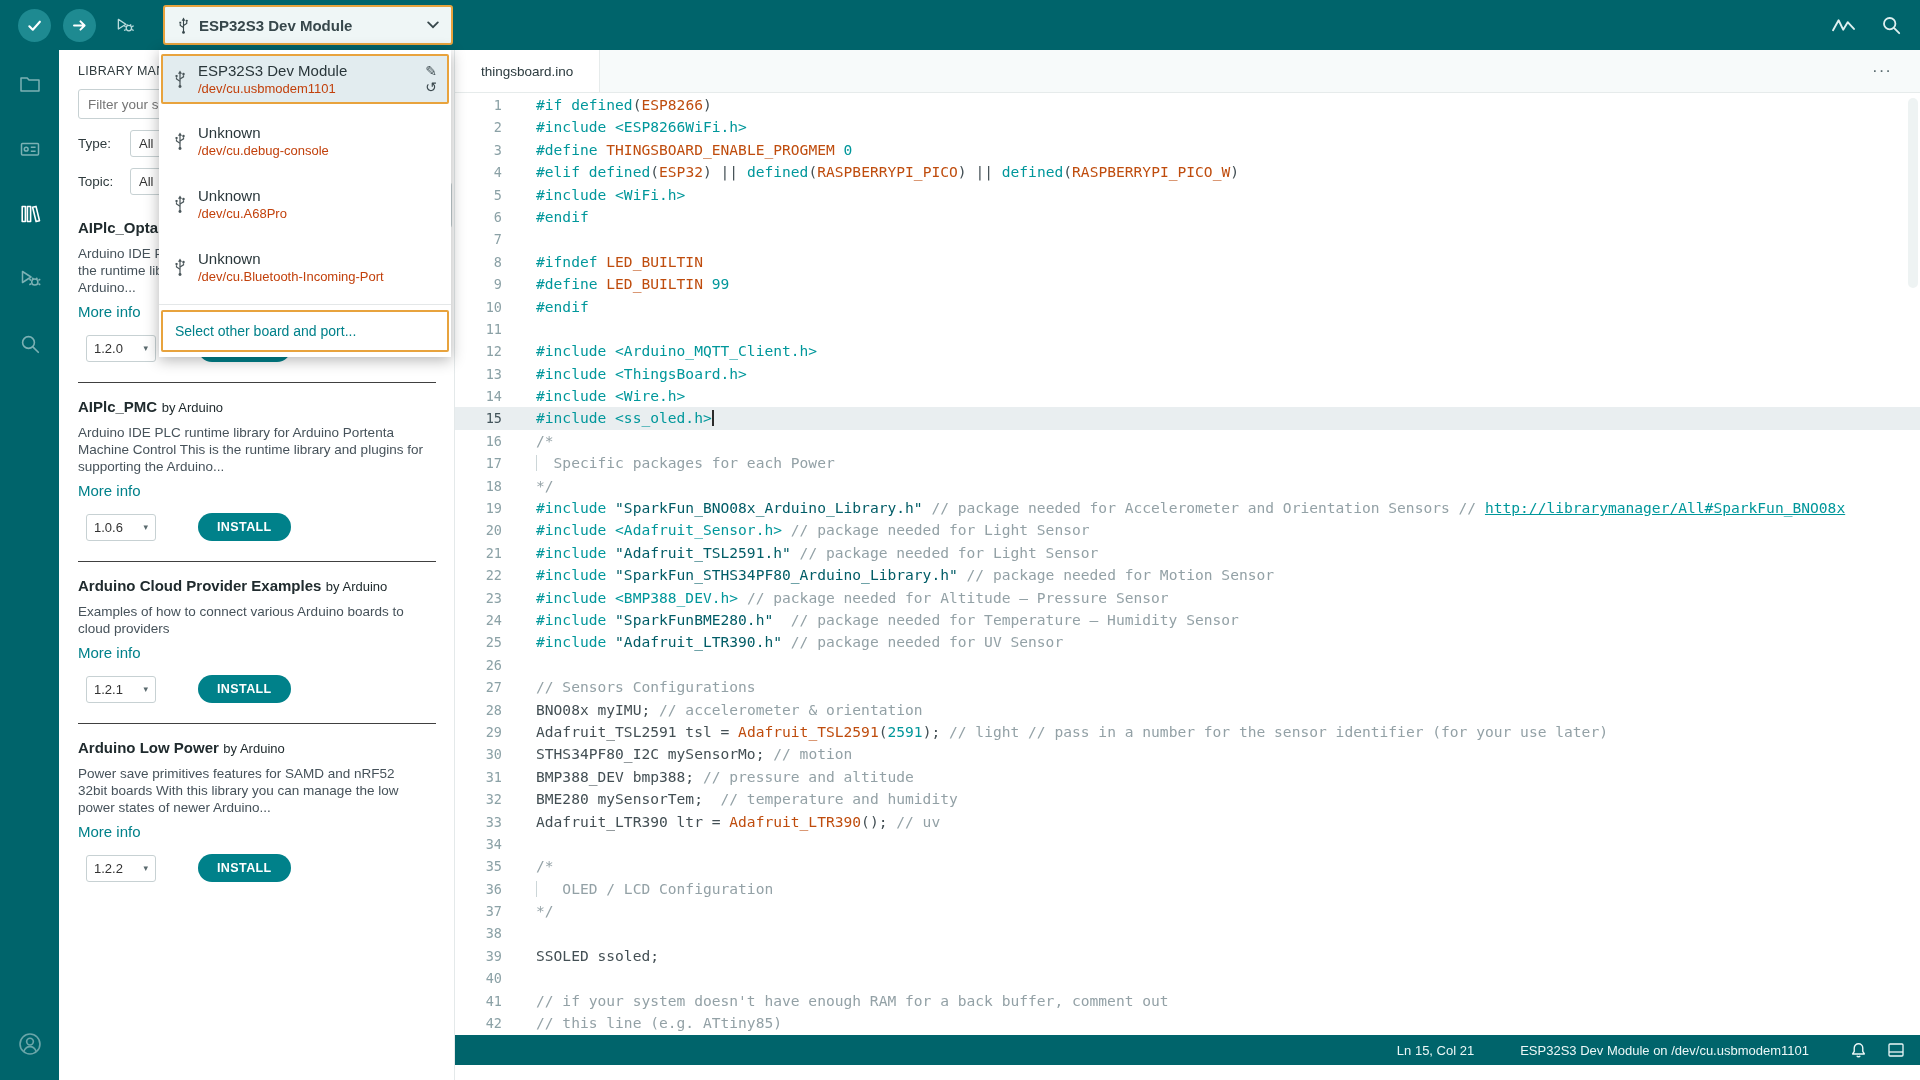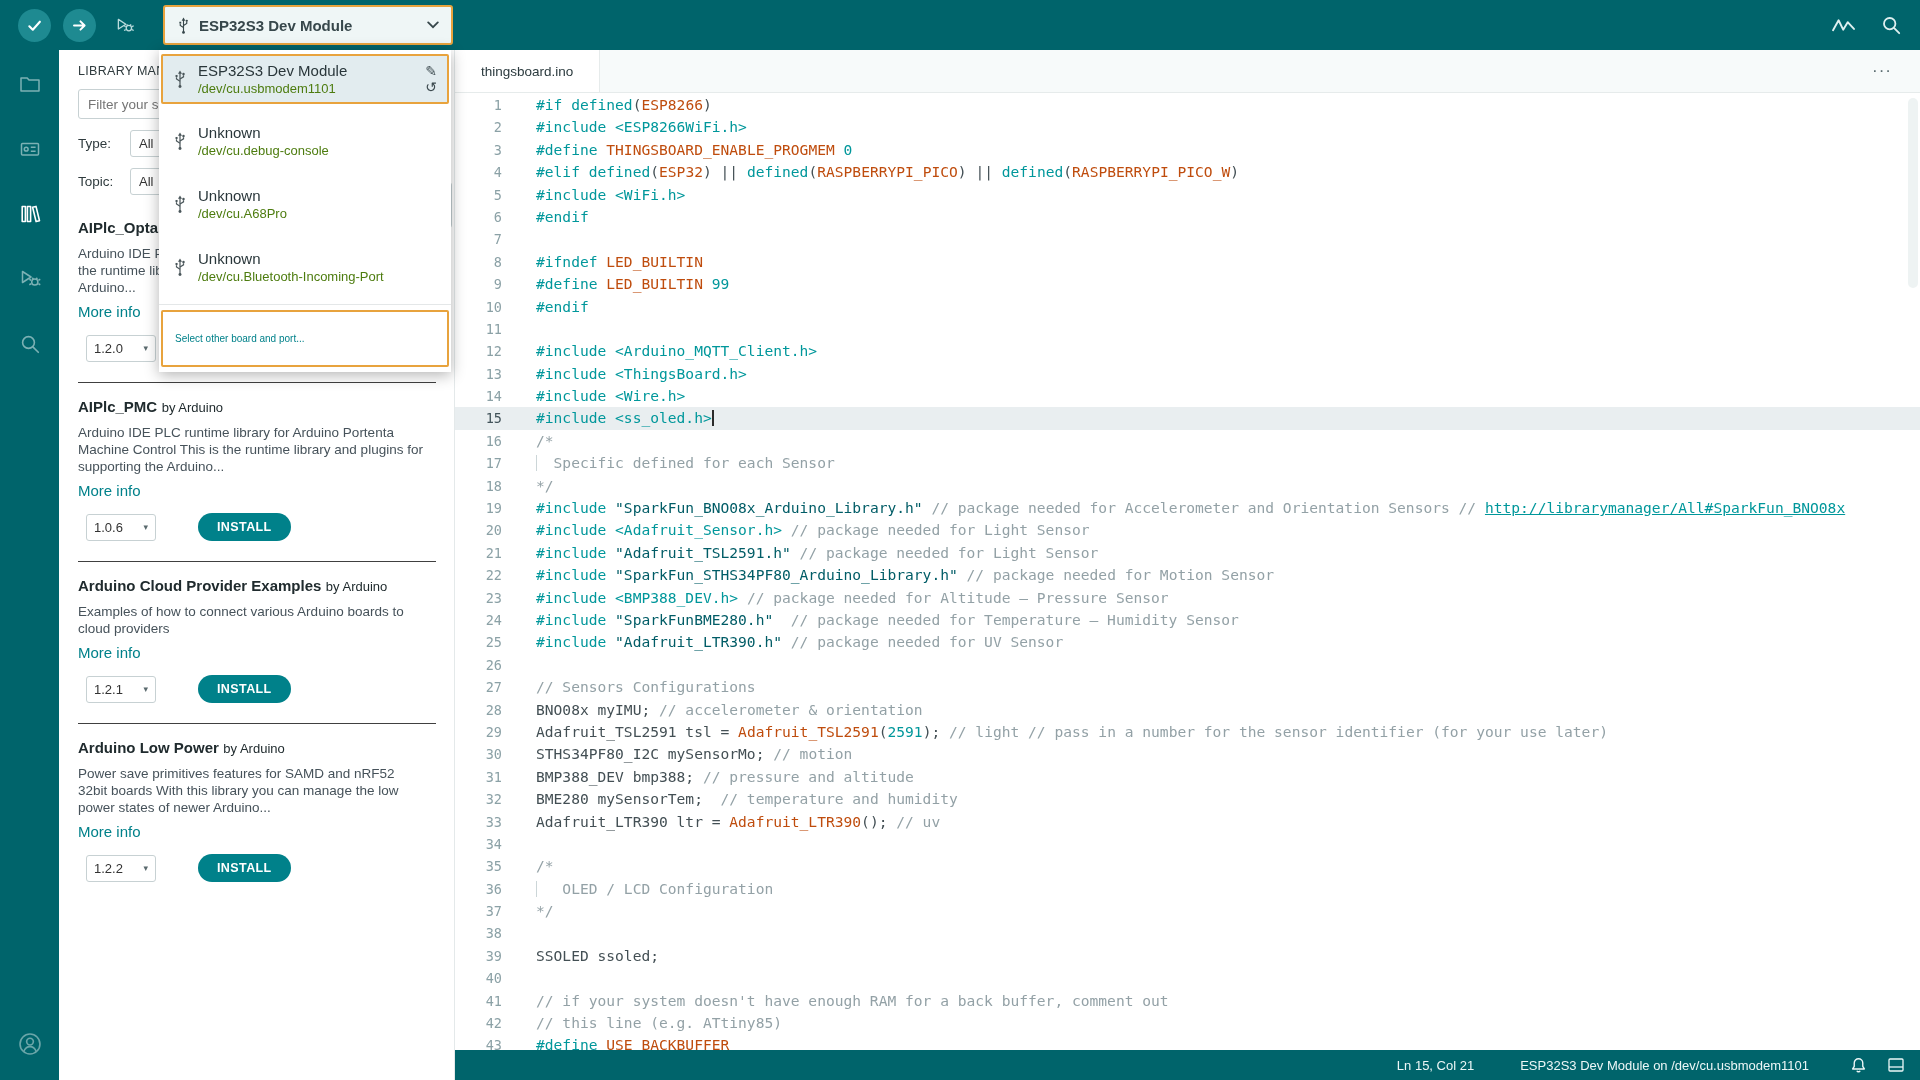--- a/index.html
+++ b/index.html
@@ -77,39 +77,39 @@
   .tk-s{color:#005c66}
   .tk-c{color:#93a1a6}
   .tk-n{color:#00979b}
   .tk-t{color:#434f54}
   .tk-l{color:#00979b;text-decoration:underline}
   .iguide{display:inline-block;width:0;height:16px;border-left:1px solid #ccd6d8;vertical-align:-3px;margin-right:-1px}
   .cursor{display:inline-block;width:2px;height:16px;background:#2b2b2b;vertical-align:-3px}
   .ed-scrollbar{position:absolute;right:2px;top:48px;width:10px;height:190px;border-radius:5px;background:#eef3f3}
 
   
-  .statusbar{position:absolute;left:0;right:0;bottom:0;height:30px;background:#00646b;display:flex;
+  .statusbar{position:absolute;left:0;right:0;bottom:15px;height:30px;background:#00646b;display:flex;
              align-items:center;justify-content:flex-end;color:#ecf7f7;font-size:13px;padding:0 16px;
              box-sizing:border-box}
   .sb-pos{margin-right:46px;cursor:pointer}
   .sb-board{margin-right:20px;cursor:pointer}
   .sb-icon{display:flex;align-items:center;margin-left:22px;cursor:pointer;background:none;border:none;padding:0}
 
   
   .board-dropdown{position:absolute;left:159px;top:50px;width:292px;background:#fff;
                   box-shadow:0 3px 14px rgba(0,0,0,.3);z-index:20;padding:3px 0 0;box-sizing:border-box}
   .dd-item{display:flex;align-items:center;gap:11px;padding:9px 14px;margin-bottom:11px;cursor:pointer}
   .dd-item.sel{margin:1px 2px 11px;border:2px solid #e8a33d;border-radius:2px;background:#e2ecef;padding:6px 10px}
   .dd-icon{flex:none;display:flex}
   .dd-title{display:block;font-size:15px;color:#29363a}
-  .dd-sub{display:block;font-size:13px;color:#4d7c0f;margin-top:2px}
+  .dd-sub{display:block;font-size:13px;color:#c2410c;margin-top:2px}
   .dd-actions{margin-left:auto;display:flex;flex-direction:column;align-items:center;gap:1px}
   .dd-edit,.dd-reload{font-size:14px;color:#3c4a4f;cursor:pointer;line-height:15px}
   .dd-footer{border-top:1px solid #e4e7e8;margin-top:2px;padding:5px 2px 5px}
-  .dd-footer-btn{border:2px solid #e8a33d;border-radius:2px;padding:21px 12px;font-size:10px;color:#00818a;cursor:pointer}
+  .dd-footer-btn{border:2px solid #e8a33d;border-radius:2px;padding:11px 12px;font-size:14px;color:#00818a;cursor:pointer}
 </style>
 </head>
 <body>
 
 <div class="app">
 
   <header class="toolbar">
     <button class="tb-circle" title="Verify">
       <svg width="17" height="17" viewBox="0 0 18 18" fill="none" stroke="#fff" stroke-width="2.2" stroke-linecap="round" stroke-linejoin="round">
           <path d="M3.5 9.8l3.7 3.7L14.7 5"></path>
@@ -271,21 +271,21 @@
         <div class="cline"><span class="lnum">7</span><span class="ltext"></span></div>
         <div class="cline"><span class="lnum">8</span><span class="ltext"><span class="tk-d">#ifndef </span><span class="tk-m">LED_BUILTIN</span></span></div>
         <div class="cline"><span class="lnum">9</span><span class="ltext"><span class="tk-d">#define </span><span class="tk-m">LED_BUILTIN</span><span class="tk-t"> </span><span class="tk-n">99</span></span></div>
         <div class="cline"><span class="lnum">10</span><span class="ltext"><span class="tk-d">#endif</span></span></div>
         <div class="cline"><span class="lnum">11</span><span class="ltext"></span></div>
         <div class="cline"><span class="lnum">12</span><span class="ltext"><span class="tk-d">#include &lt;Arduino_MQTT_Client.h&gt;</span></span></div>
         <div class="cline"><span class="lnum">13</span><span class="ltext"><span class="tk-d">#include &lt;ThingsBoard.h&gt;</span></span></div>
         <div class="cline"><span class="lnum">14</span><span class="ltext"><span class="tk-d">#include &lt;Wire.h&gt;</span></span></div>
         <div class="cline hl"><span class="lnum">15</span><span class="ltext"><span class="tk-d">#include &lt;ss_oled.h&gt;</span><span class="cursor"></span></span></div>
         <div class="cline"><span class="lnum">16</span><span class="ltext"><span class="tk-c">/*</span></span></div>
-        <div class="cline"><span class="lnum">17</span><span class="ltext"><span class="iguide"></span><span class="tk-c">  Specific defined for each Sensor</span></span></div>
+        <div class="cline"><span class="lnum">17</span><span class="ltext"><span class="iguide"></span><span class="tk-c">  Specific packages for each Power</span></span></div>
         <div class="cline"><span class="lnum">18</span><span class="ltext"><span class="tk-c">*/</span></span></div>
         <div class="cline"><span class="lnum">19</span><span class="ltext"><span class="tk-d">#include </span><span class="tk-s">"SparkFun_BNO08x_Arduino_Library.h"</span><span class="tk-t"> </span><span class="tk-c">// package needed for Accelerometer and Orientation Sensors // </span><span class="tk-l">http://librarymanager/All#SparkFun_BNO08x</span></span></div>
         <div class="cline"><span class="lnum">20</span><span class="ltext"><span class="tk-d">#include &lt;Adafruit_Sensor.h&gt; </span><span class="tk-c">// package needed for Light Sensor</span></span></div>
         <div class="cline"><span class="lnum">21</span><span class="ltext"><span class="tk-d">#include </span><span class="tk-s">"Adafruit_TSL2591.h"</span><span class="tk-t"> </span><span class="tk-c">// package needed for Light Sensor</span></span></div>
         <div class="cline"><span class="lnum">22</span><span class="ltext"><span class="tk-d">#include </span><span class="tk-s">"SparkFun_STHS34PF80_Arduino_Library.h"</span><span class="tk-t"> </span><span class="tk-c">// package needed for Motion Sensor</span></span></div>
         <div class="cline"><span class="lnum">23</span><span class="ltext"><span class="tk-d">#include &lt;BMP388_DEV.h&gt; </span><span class="tk-c">// package needed for Altitude – Pressure Sensor</span></span></div>
         <div class="cline"><span class="lnum">24</span><span class="ltext"><span class="tk-d">#include </span><span class="tk-s">"SparkFunBME280.h"</span><span class="tk-t">  </span><span class="tk-c">// package needed for Temperature – Humidity Sensor</span></span></div>
         <div class="cline"><span class="lnum">25</span><span class="ltext"><span class="tk-d">#include </span><span class="tk-s">"Adafruit_LTR390.h"</span><span class="tk-t"> </span><span class="tk-c">// package needed for UV Sensor</span></span></div>
         <div class="cline"><span class="lnum">26</span><span class="ltext"></span></div>
         <div class="cline"><span class="lnum">27</span><span class="ltext"><span class="tk-c">// Sensors Configurations</span></span></div>

